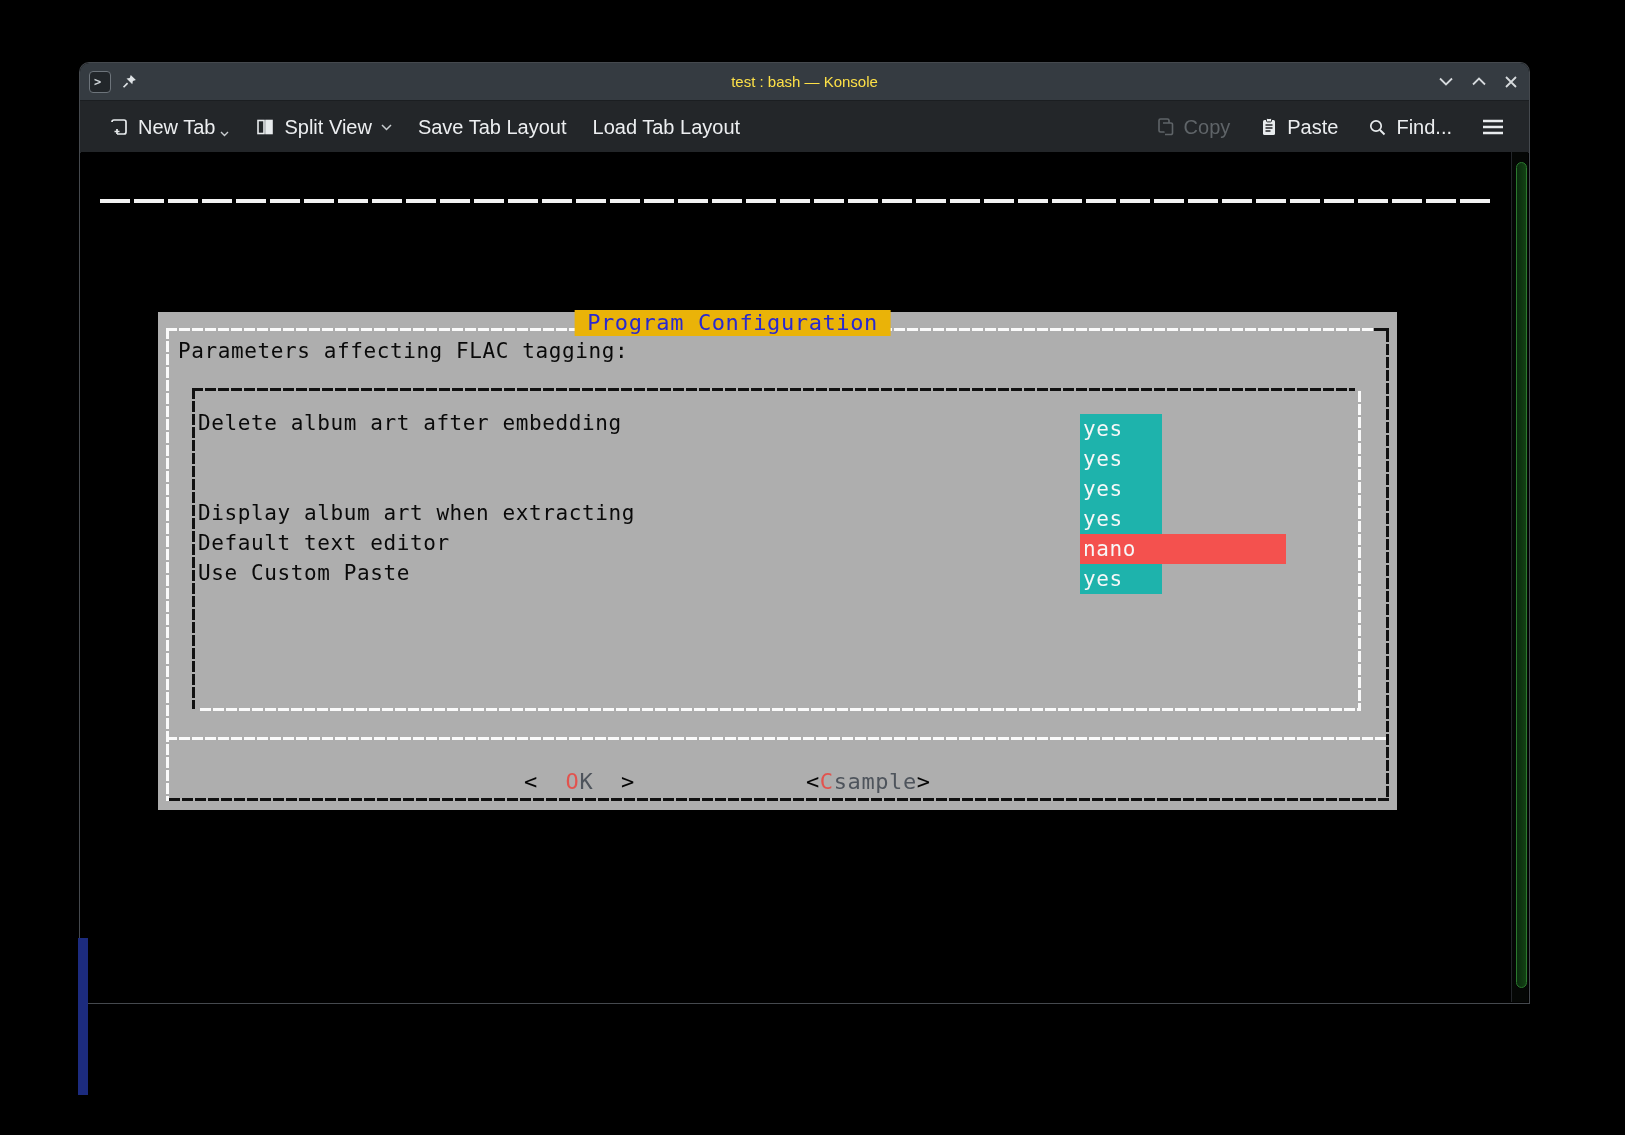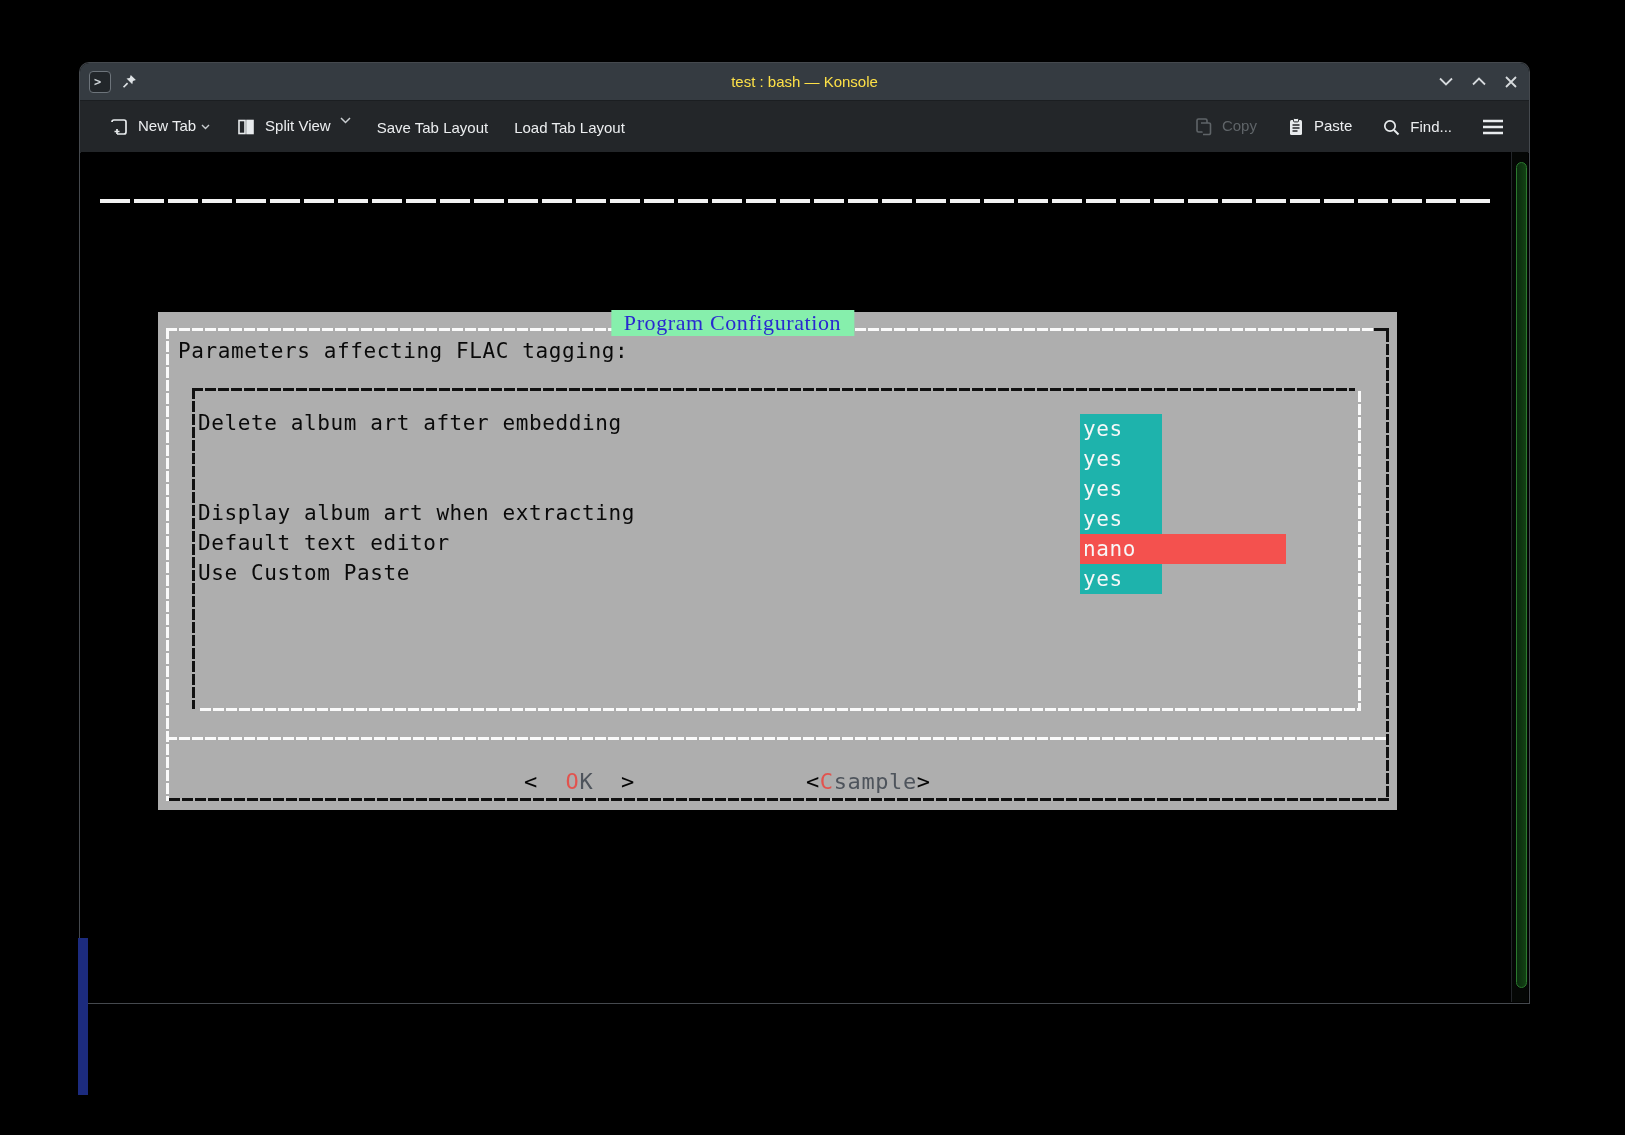--- a/index.html
+++ b/index.html
@@ -33,21 +33,21 @@
   .win-controls{position:absolute;right:12px;top:0;height:37px;display:flex;align-items:center;gap:19px;}
   .win-controls svg{display:block;}
 
   #toolbar{
     position:absolute;left:0;top:37px;right:0;height:52px;background:#232629;
     border-top:1px solid #1b1e21;display:flex;align-items:center;
   }
   .tb-left{display:flex;align-items:center;margin-left:18px;gap:4px;}
   .tb-right{display:flex;align-items:center;margin-left:auto;margin-right:14px;gap:8px;}
   .tb-item{
-    display:flex;gap:9px;color:#eceef0;font-size:15px;
+    display:flex;align-items:center;gap:9px;color:#eceef0;font-size:20px;
     padding:8px 11px;border-radius:4px;position:relative;white-space:nowrap;
   }
   .tb-item.disabled{color:#5f6468;}
   .tb-item svg{display:block;}
   .mini-caret{margin-left:-4px;position:relative;top:7px;}
 
   
   #term{
     position:absolute;left:1px;top:89px;width:1447px;height:850px;background:#000;overflow:hidden;
     font-family:"DejaVu Sans Mono","Liberation Mono",monospace;letter-spacing:0.6px;
@@ -69,21 +69,21 @@
     position:absolute;left:77px;top:160px;width:1239px;height:498px;background:#aeaeae;color:#0a0a0a;
     font-size:21px;
   }
   .hdash-w{background:repeating-linear-gradient(90deg,#fafafa 0 11px,transparent 11px 13px);height:3px;}
   .hdash-b{background:repeating-linear-gradient(90deg,#111 0 11px,transparent 11px 13px);height:3px;}
   .vdash-w{background:repeating-linear-gradient(180deg,#fafafa 0 11px,transparent 11px 13px);width:3px;}
   .vdash-b{background:repeating-linear-gradient(180deg,#111 0 11px,transparent 11px 13px);width:3px;}
 
   #dlg-title{
     position:absolute;top:-2px;left:50%;transform:translateX(calc(-50% - 45px));
-    background:#86efac;padding:0 13px;color:#2929d0;line-height:26px;font-size:22px;white-space:nowrap;z-index:3;font-family:Liberation Serif, serif;
+    background:#eab308;padding:0 13px;color:#2929d0;line-height:26px;font-size:22px;white-space:nowrap;z-index:3;
   }
   #dlg-subtitle{position:absolute;left:20px;top:26px;line-height:26px;}
 
   #listbox{position:absolute;left:34px;top:76px;width:1170px;height:324px;}
   #rows{position:absolute;left:3px;top:20px;right:3px;}
   .drow{position:relative;height:30px;line-height:30px;white-space:nowrap;}
   .dlabel{margin-left:3px;text-align:right;}
   .dval{
     position:absolute;left:885px;top:6px;width:82px;height:30px;
     color:#f7f7f7;padding-left:3px;box-sizing:border-box;

